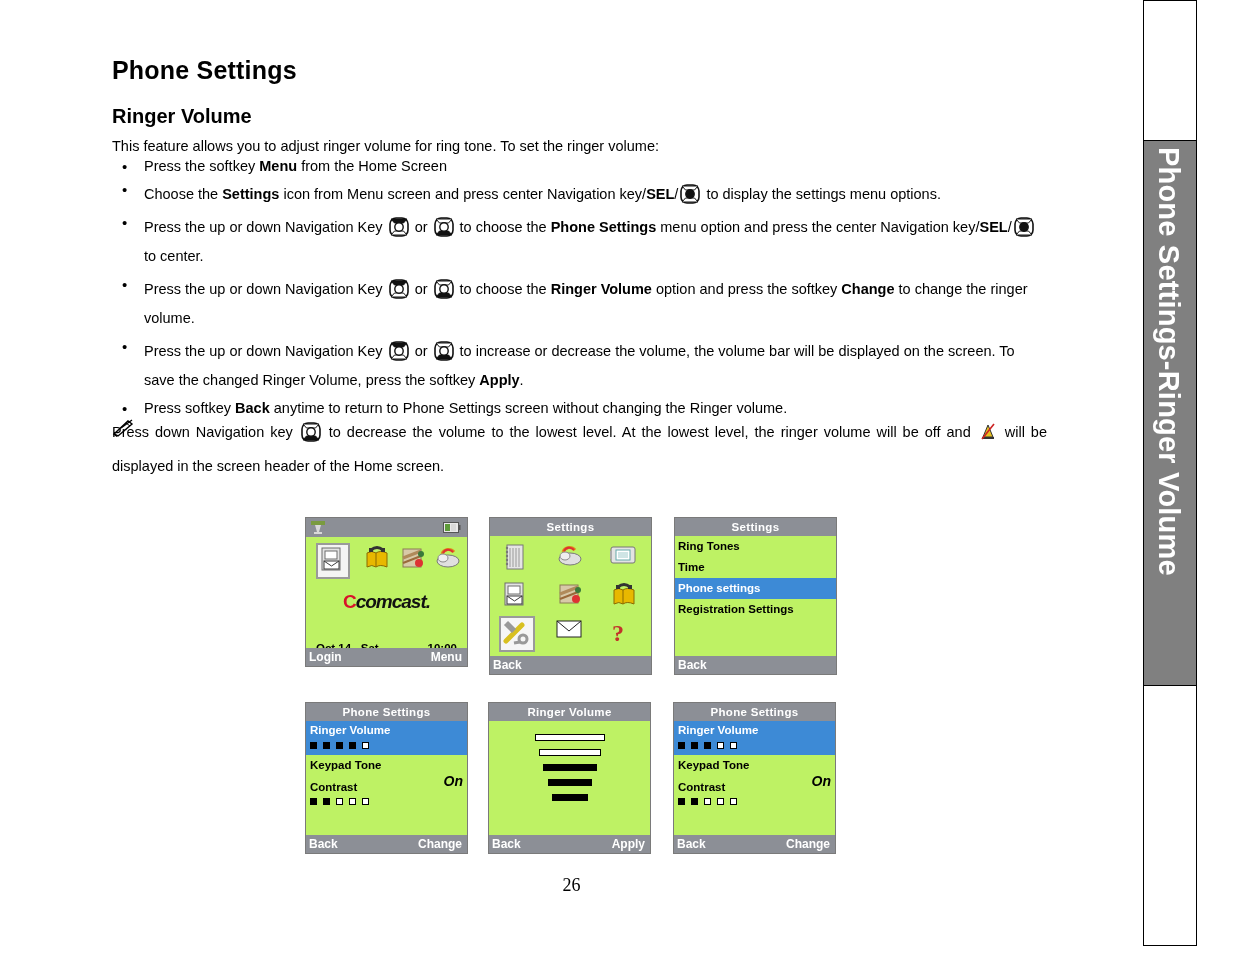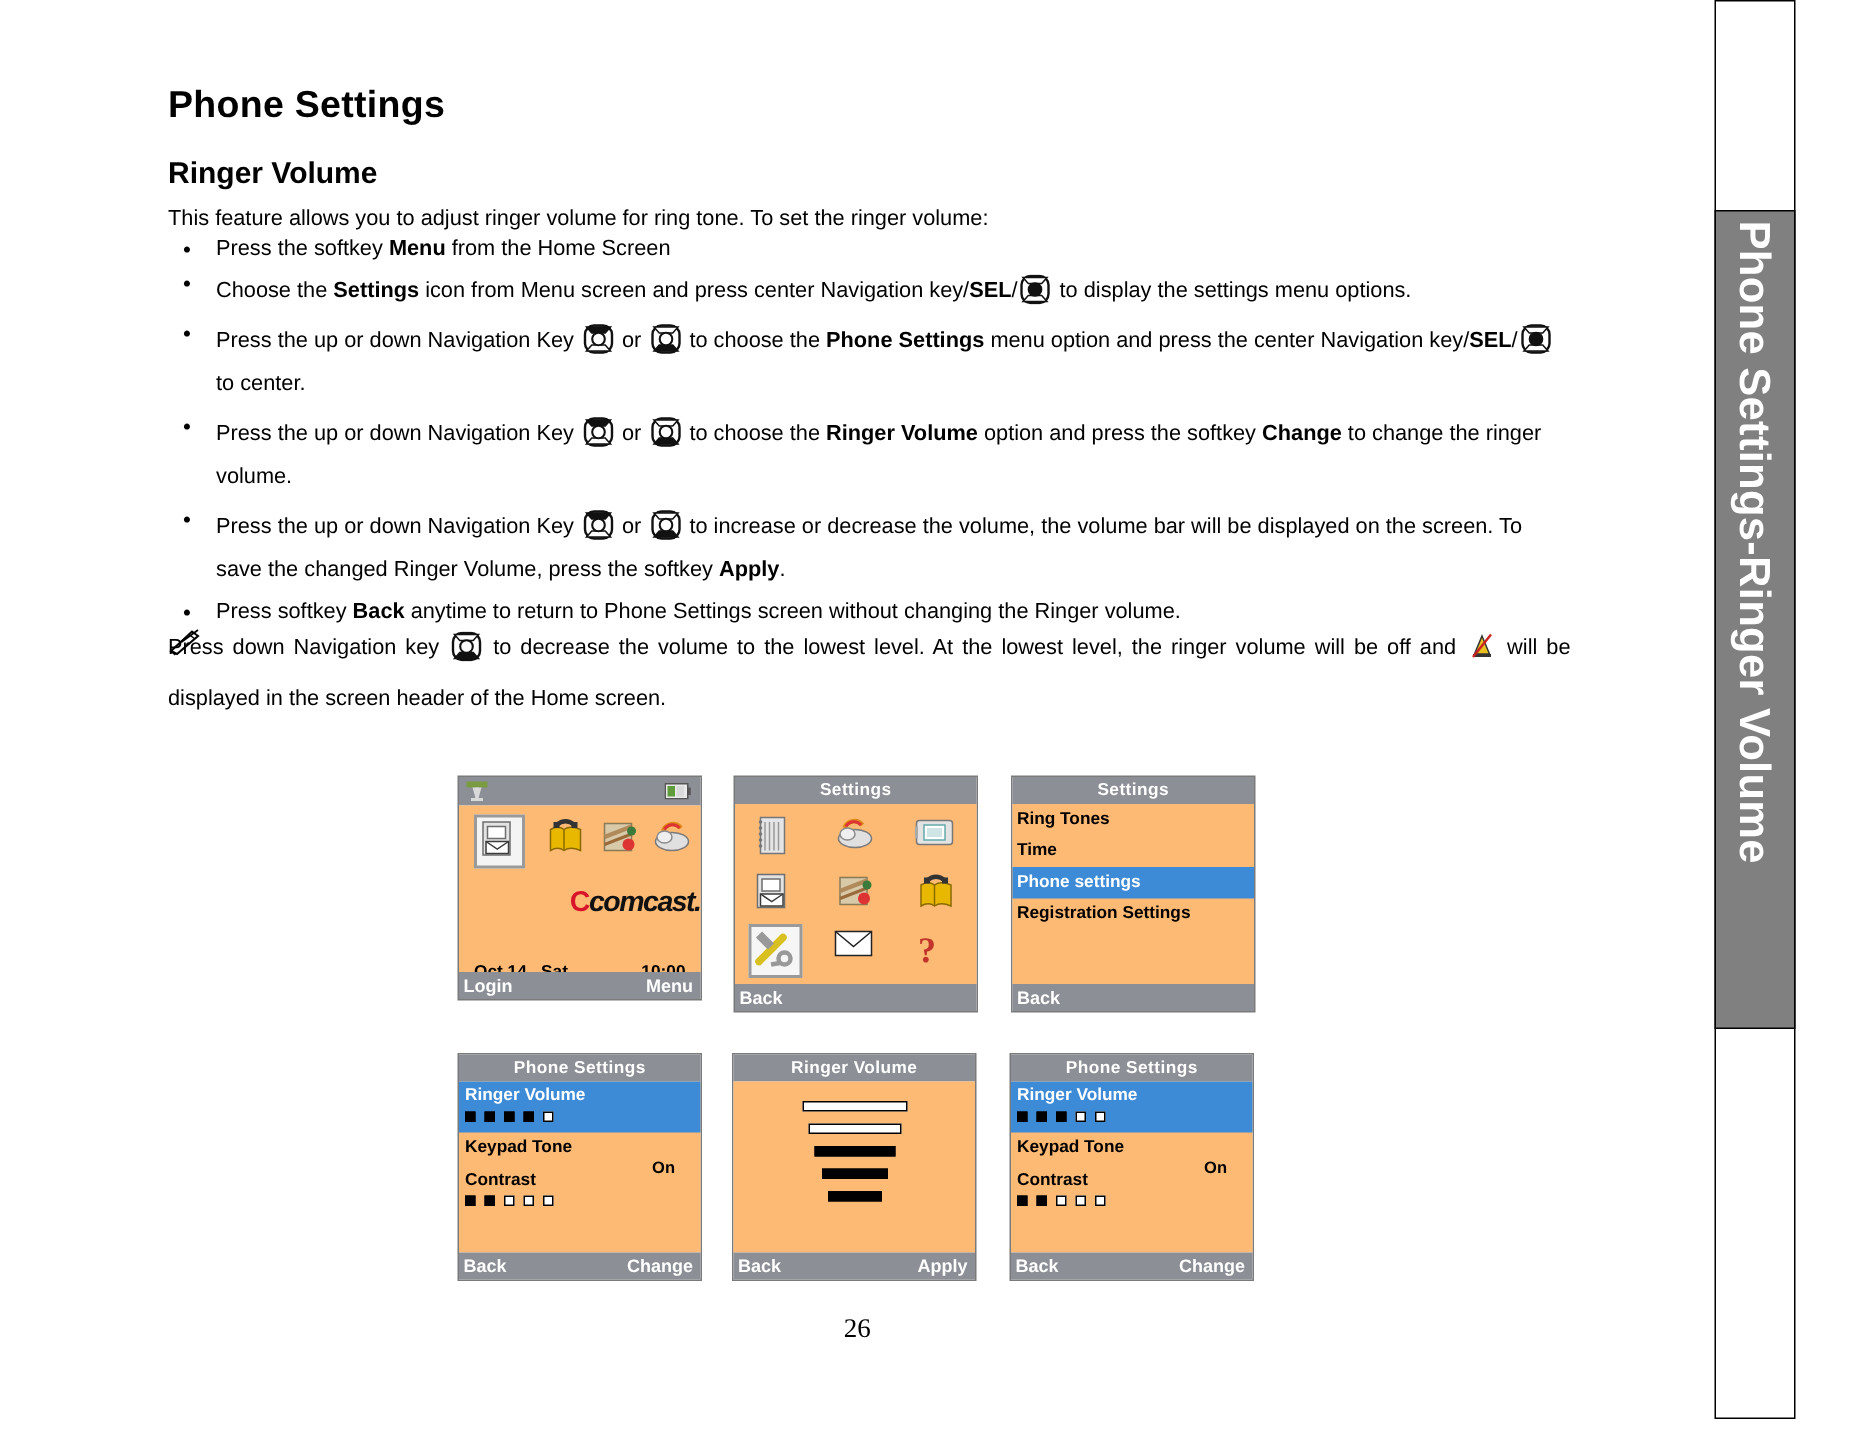--- a/index.html
+++ b/index.html
@@ -157,41 +157,41 @@
     background: #8c8f96;
     color: #ffffff;
     font-weight: bold;
     font-size: 12px;
     line-height: 18px;
     position: relative;
   }
   .ph-soft .sl { position: absolute; left: 3px; }
   .ph-soft .sr { position: absolute; right: 5px; }
 
-  .ph-body { background: #fdba74; position: relative; }
+  .ph-body { background: #bef264; position: relative; }
 
   
   #home { left: 305px; top: 517px; }
   #home .ph-body { height: 111px; }
   .home-icons {
     position: absolute; left: 0; top: 6px;
     width: 100%; height: 40px;
   }
   .home-icon {
     position: absolute;
     width: 30px; height: 32px;
   }
   .home-icon.sel {
     border: 2px solid #9a9a9a;
     background: #f4f4f4;
   }
   .logo {
     position: absolute;
     left: 0; top: 54px; width: 100%;
-    text-align: right;
+    text-align: center;
     font-size: 19px;
     font-weight: bold;
     font-style: italic;
     letter-spacing: -1px;
     color: #111;
   }
   .logo .c1 { color: #d8132a; font-style: normal; }
   .datetime {
     position: absolute;
     left: 0; bottom: 6px; width: 100%;
@@ -232,21 +232,21 @@
   #phone-settings-1 .ph-body, #phone-settings-2 .ph-body { height: 114px; }
 
   .ps-hl {
     background: #3d8ad6;
     color: #fff;
     padding: 3px 4px 4px 4px;
   }
   .ps-hl .lbl { font-weight: bold; font-size: 11.5px; display:block; margin-bottom: 3px;}
   .ps-item { padding: 4px 4px 0 4px; position: relative; }
   .ps-item .lbl { font-weight: bold; font-size: 11.5px; text-align: right; }
-  .ps-item .val { position: absolute; right: 17px; top: 18px; font-weight: bold; font-size: 11px; }
+  .ps-item .val { position: absolute; right: 4px; top: 18px; font-weight: bold; font-size: 14px; font-style: italic; }
   .boxes { display: block; margin-top: 2px; }
   .bx {
     display: inline-block;
     width: 7px; height: 7px;
     border: 1px solid #000;
     box-sizing: border-box;
     margin-right: 6px;
     background: #fff;
   }
   .bx.on { background: #000; }

